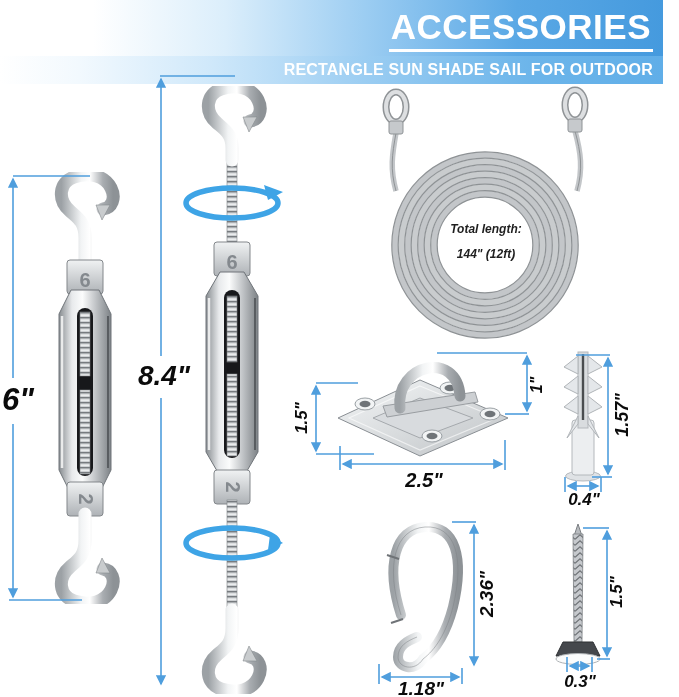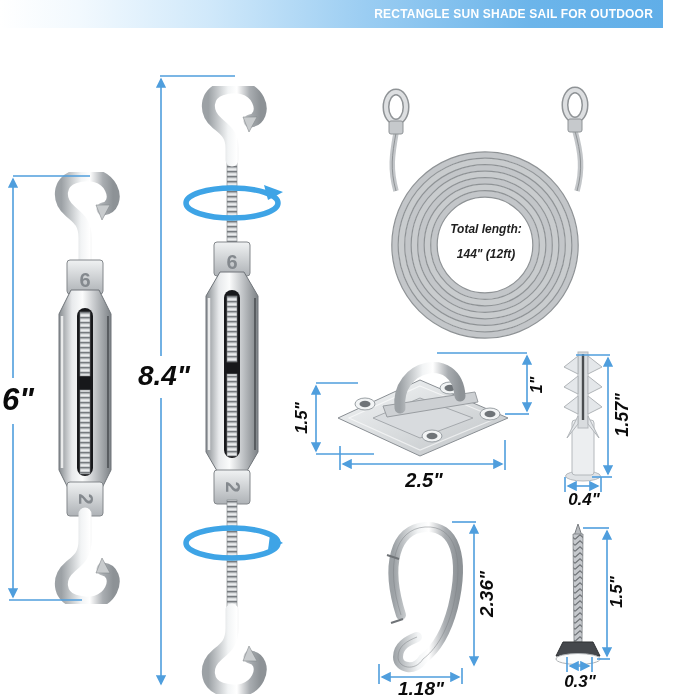--- a/index.html
+++ b/index.html
@@ -7,21 +7,21 @@
           font-family:"Liberation Sans",sans-serif;}
   .abs{position:absolute;}
   
   .hdr{position:absolute;left:0;top:0;width:663px;}
   .hdr-row1{height:56px;text-align:right;padding:0;box-sizing:border-box;
     background:linear-gradient(90deg,#ffffff 0%,#ffffff 14%,#dbeefb 34%,#9ccdf2 55%,#5aa8e5 78%,#459ade 100%);}
   .hdr-title{display:inline-block;margin:8px 10px 0 0;color:#ffffff;font-weight:bold;
     font-size:35px;letter-spacing:.5px;line-height:38px;border-bottom:3px solid #ffffff;padding:0 2px 3px 2px;}
   .hdr-row2{height:28px;text-align:right;
     background:linear-gradient(90deg,#ffffff 0%,#f2f9fe 12%,#cfe8fa 32%,#9bcdf2 55%,#6cb5ea 80%,#60aee8 100%);}
-  .hdr-sub{display:inline-block;margin-right:10px;color:#ffffff;font-weight:bold;font-size:12px;
+  .hdr-sub{display:inline-block;margin-right:10px;color:#ffffff;font-weight:bold;font-size:16px;
     line-height:28px;letter-spacing:.2px;}
   
   .dim{position:absolute;font-weight:bold;font-style:italic;color:#0b0b0b;text-align:center;
        line-height:20px;white-space:nowrap;}
   .rot{transform:rotate(-90deg);width:60px;height:20px;}
   .coil-lbl{position:absolute;left:398px;width:176px;text-align:center;font-style:italic;
        font-weight:bold;color:#1f1f1f;font-size:12px;}
   svg{display:block;}
 </style>
 </head>
@@ -62,20 +62,23 @@
         <rect width="10" height="6" fill="#c6c9cd"></rect>
         <path d="M0,5.2 L5,0.8 L10,5.2" stroke="#6f7377" stroke-width="1.2" fill="none"></path>
       </pattern>
       <marker id="ah" viewBox="0 0 10 10" refX="8.5" refY="5" markerWidth="6.5" markerHeight="6.5" orient="auto-start-reverse">
         <path d="M0,0 L10,5 L0,10 Z" fill="#4f9edd"></path>
       </marker>
     </defs>
   </svg>
 
   <div class="hdr">
+    <div class="hdr-row1">
+      <span class="hdr-title">ACCESSORIES</span>
+    </div>
     <div class="hdr-row2">
       <span class="hdr-sub">RECTANGLE SUN SHADE SAIL FOR OUTDOOR</span>
     </div>
   </div>
 
   <svg class="abs" style="left:35px;top:172px" width="110" height="432" viewBox="0 0 110 432">
     <g>
       <path d="M50,92 L50,66 C50,50 43,46 35,39 C22,28 24,10 39,5 C55,0 70,4 76,16 C81,26 77,36 68,37" stroke="url(#metal)" stroke-width="13" fill="none" stroke-linecap="round"></path>
       <polygon points="61,33 75,33 67,48" fill="#c9ccce" stroke="#85898d" stroke-width="0.6"></polygon>
     </g>

